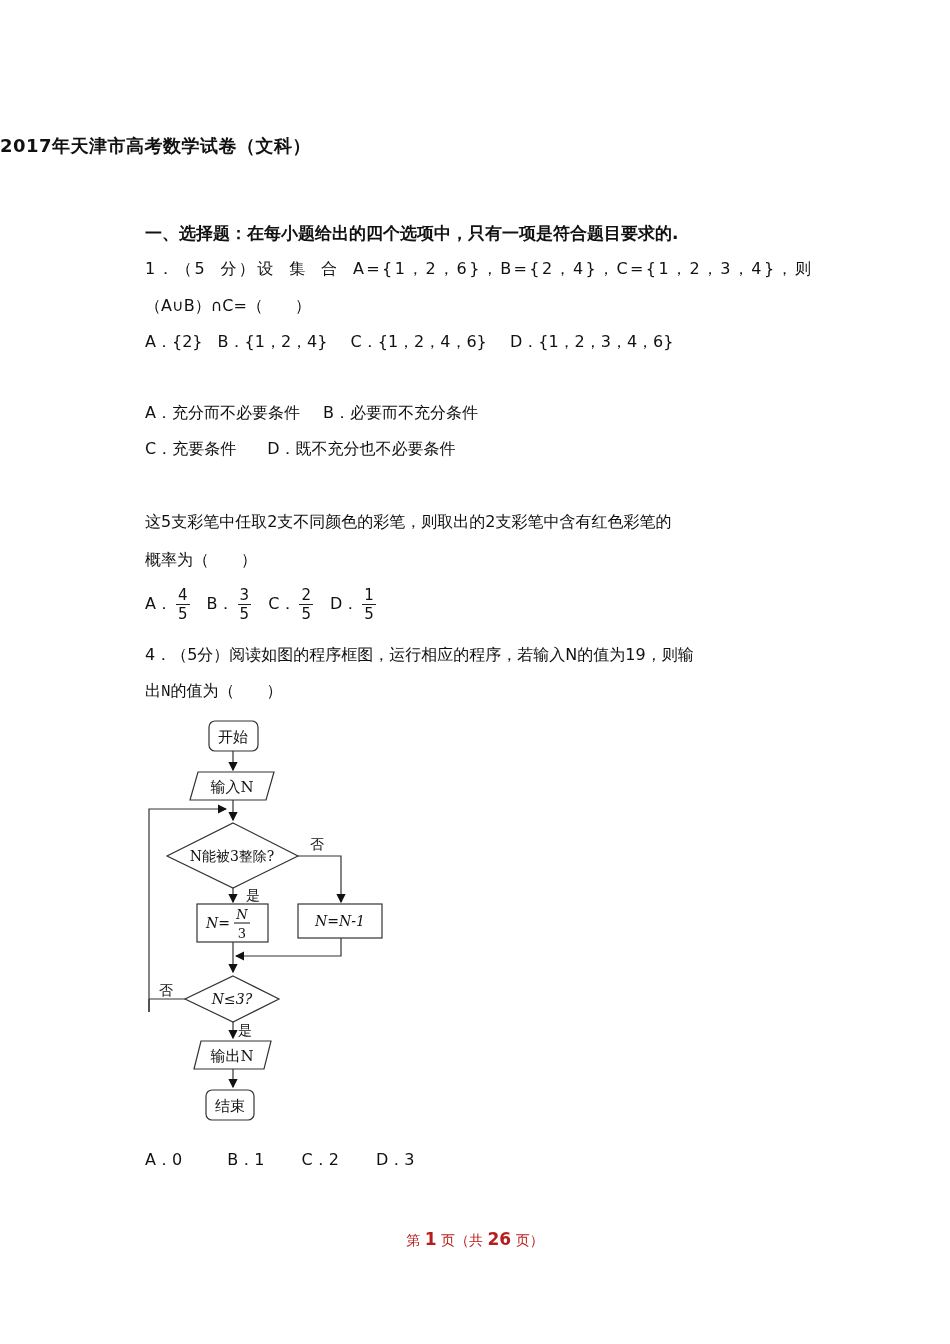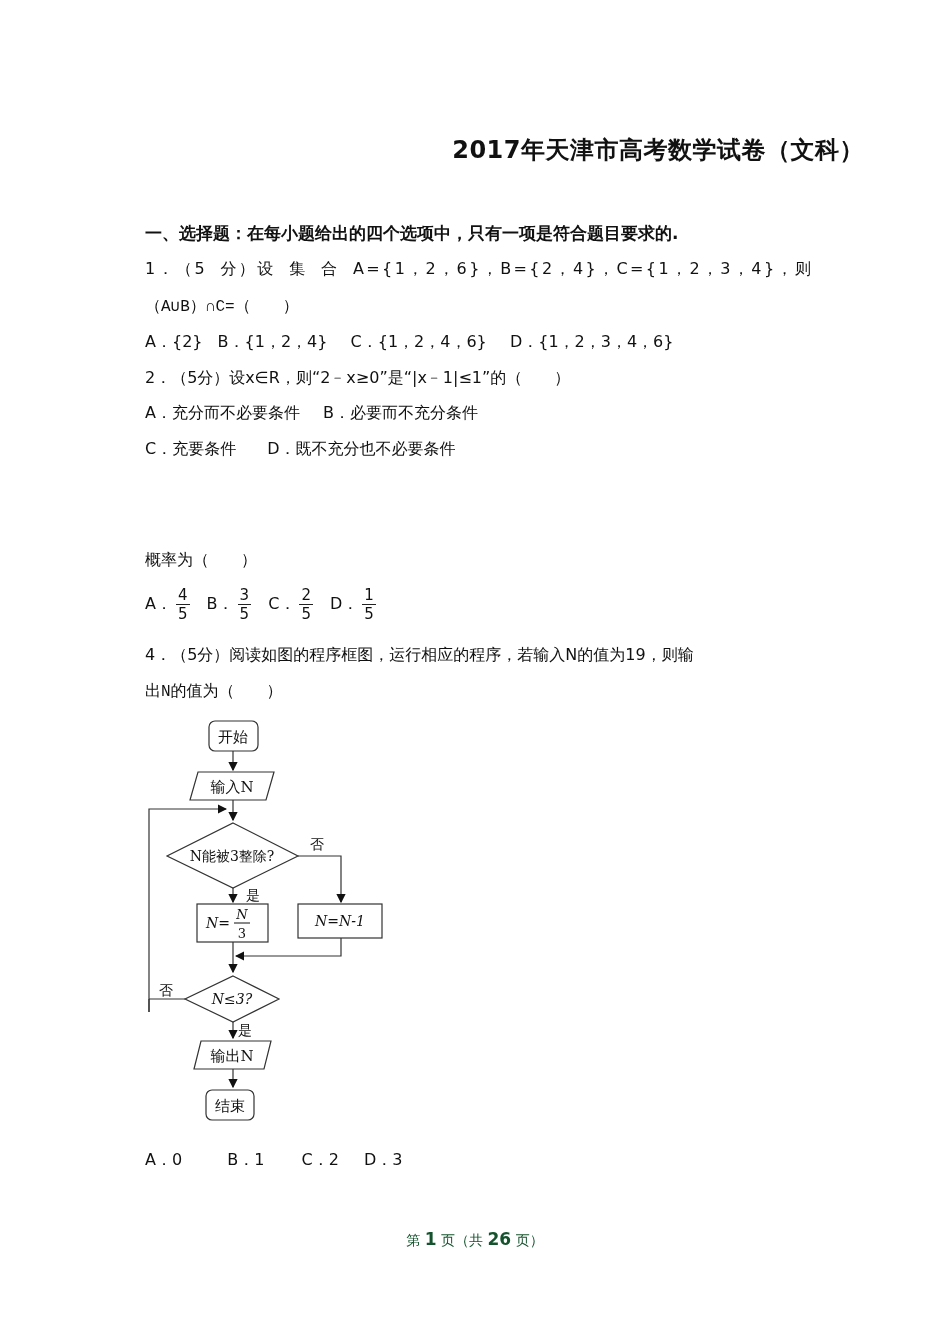--- a/index.html
+++ b/index.html
@@ -1,60 +1,60 @@
 <!DOCTYPE html>
 <html><head>
 <meta charset="utf-8">
 <style>
   html, body { margin: 0; padding: 0; background: #ffffff; }
   body { width: 950px; height: 1344px; position: relative; overflow: hidden;
          font-family: "DejaVu Sans", "Liberation Sans", sans-serif; color: #111; }
   .page { position: absolute; left: 0; top: 0; width: 950px; height: 1344px; }
-  .title { position: absolute; left: 0; width: 864px; top: 134px; text-align: right;
-           font-size: 24px; font-weight: bold; letter-spacing: 0.5px; }
+  .title { position: absolute; left: 0; width: 864px; top: 134px; text-align: left;
+           font-size: 18px; font-weight: bold; letter-spacing: 0.5px; }
   .section { position: absolute; left: 145px; top: 222px; font-size: 17px; font-weight: bold; }
   .line { position: absolute; left: 145px; font-size: 16px; white-space: nowrap; }
   .q1l1 { word-spacing: 6px; letter-spacing: 2.4px; }
   .frac { display: inline-flex; flex-direction: column; align-items: center; vertical-align: middle;
           margin: 0 12px 0 4px; font-size: 15px; line-height: 18px; }
   .frac .num { border-bottom: 1px solid #222; padding: 0 2px; }
   .opt { margin-right: 18px; }
   .footer { position: absolute; left: 0; width: 950px; top: 1229px; text-align: center;
-            font-size: 14px; color: #14532d; }
+            font-size: 14px; color: #b91c1c; }
   .footer b { font-size: 17px; }
   svg.flow { position: absolute; left: 140px; top: 712px; }
   svg text { font-family: "DejaVu Serif", "Liberation Serif", serif; }
 </style>
 </head>
 <body>
 
 <div class="page">
 
   <div class="title">2017年天津市高考数学试卷（文科）</div>
   <div class="section">一、选择题：在每小题给出的四个选项中，只有一项是符合题目要求的.</div>
 
   <div class="line q1l1" style="top:259px;">1．（5 分）设 集 合 A={1，2，6}，B={2，4}，C={1，2，3，4}，则</div>
-  <div class="line" style="top:296px;font-family:Liberation Mono, monospace;">（A∪B）∩C=（　　）</div>
+  <div class="line" style="top:296px;">（A∪B）∩C=（　　）</div>
   <div class="line" style="top:332px;">
     <span class="opt" style="margin-right:10px">A．{2}</span>
     <span class="opt">B．{1，2，4}</span>
     <span class="opt">C．{1，2，4，6}</span>
     <span class="opt">D．{1，2，3，4，6}</span>
   </div>
 
-  <div class="line" style="top:368px;">2．（5分）设x∈R，则“2﹣x≥0”是“|x﹣1|≤1”的（　　）</div>
   <div class="line" style="top:403px;">
     <span class="opt">A．充分而不必要条件</span>
     <span class="opt">B．必要而不充分条件</span>
   </div>
   <div class="line" style="top:439px;">
     <span class="opt" style="margin-right:26px">C．充要条件</span>
     <span class="opt">D．既不充分也不必要条件</span>
   </div>
 
+  <div class="line" style="top:512px;">这5支彩笔中任取2支不同颜色的彩笔，则取出的2支彩笔中含有红色彩笔的</div>
   <div class="line" style="top:550px;">概率为（　　）</div>
   <div class="line" style="top:586px;">
     <span>A．</span><span class="frac">
         <span class="num">4</span>
         <span>5</span>
       </span>
     <span>B．</span><span class="frac">
         <span class="num">3</span>
         <span>5</span>
       </span>
@@ -124,21 +124,21 @@
       <text x="19" y="283" font-size="14">否</text>
       <text x="98" y="323" font-size="14">是</text>
       <text x="92" y="349" text-anchor="middle">输出N</text>
       <text x="90" y="399" text-anchor="middle">结束</text>
     </g>
   </svg>
 
   <div class="line" style="top:1150px;">
     <span class="opt" style="margin-right:40px">A．0</span>
     <span class="opt" style="margin-right:32px">B．1</span>
-    <span class="opt" style="margin-right:20px">C．2</span>
+    <span class="opt" style="margin-right:32px">C．2</span>
     <span class="opt">D．3</span>
   </div>
 
   <div class="footer">
     <span>第</span>
     <b>1</b>
     <span>页（共</span>
     <b>26</b>
     <span>页）</span>
   </div>

